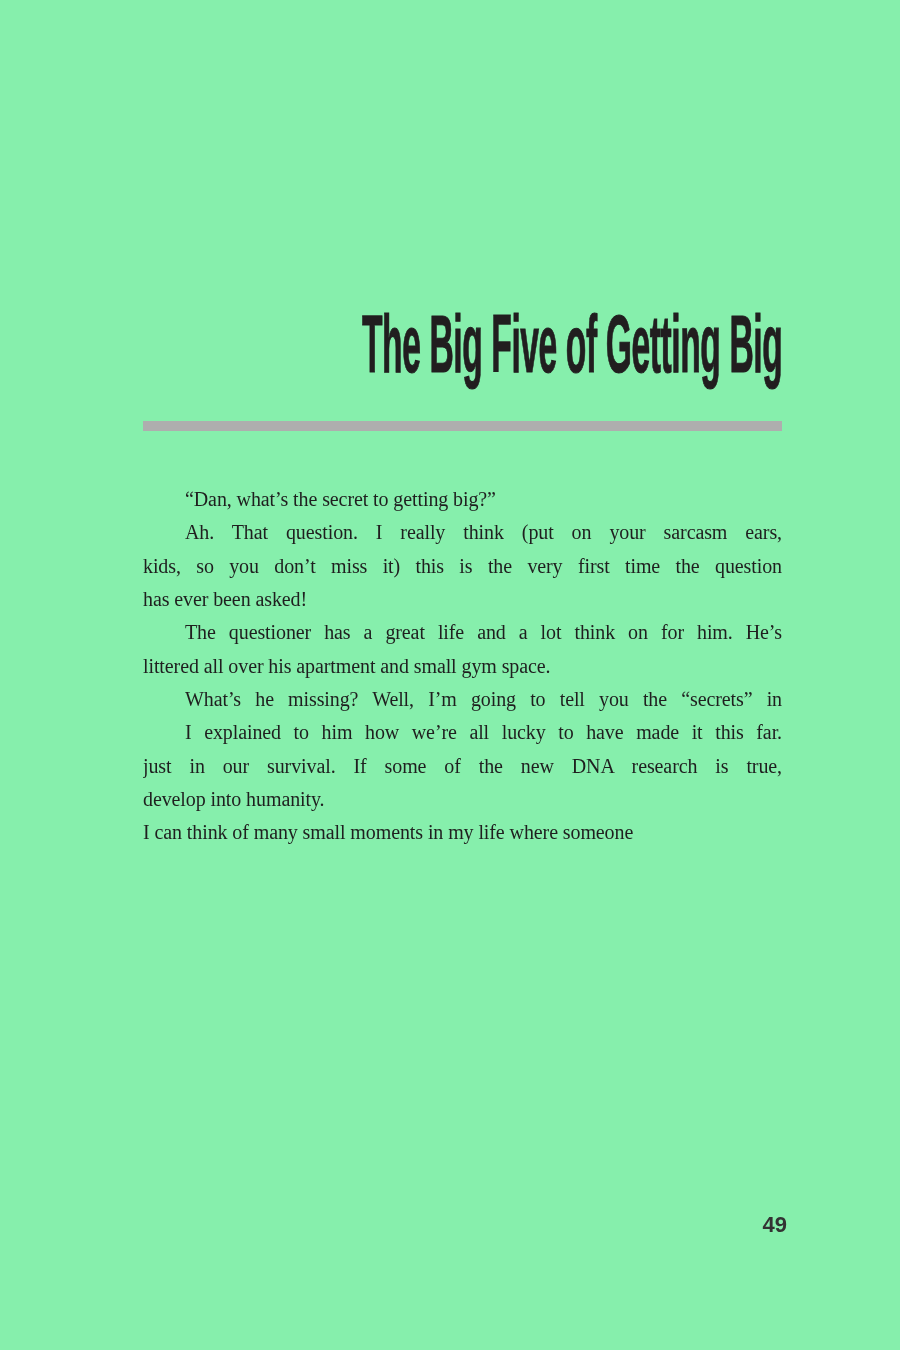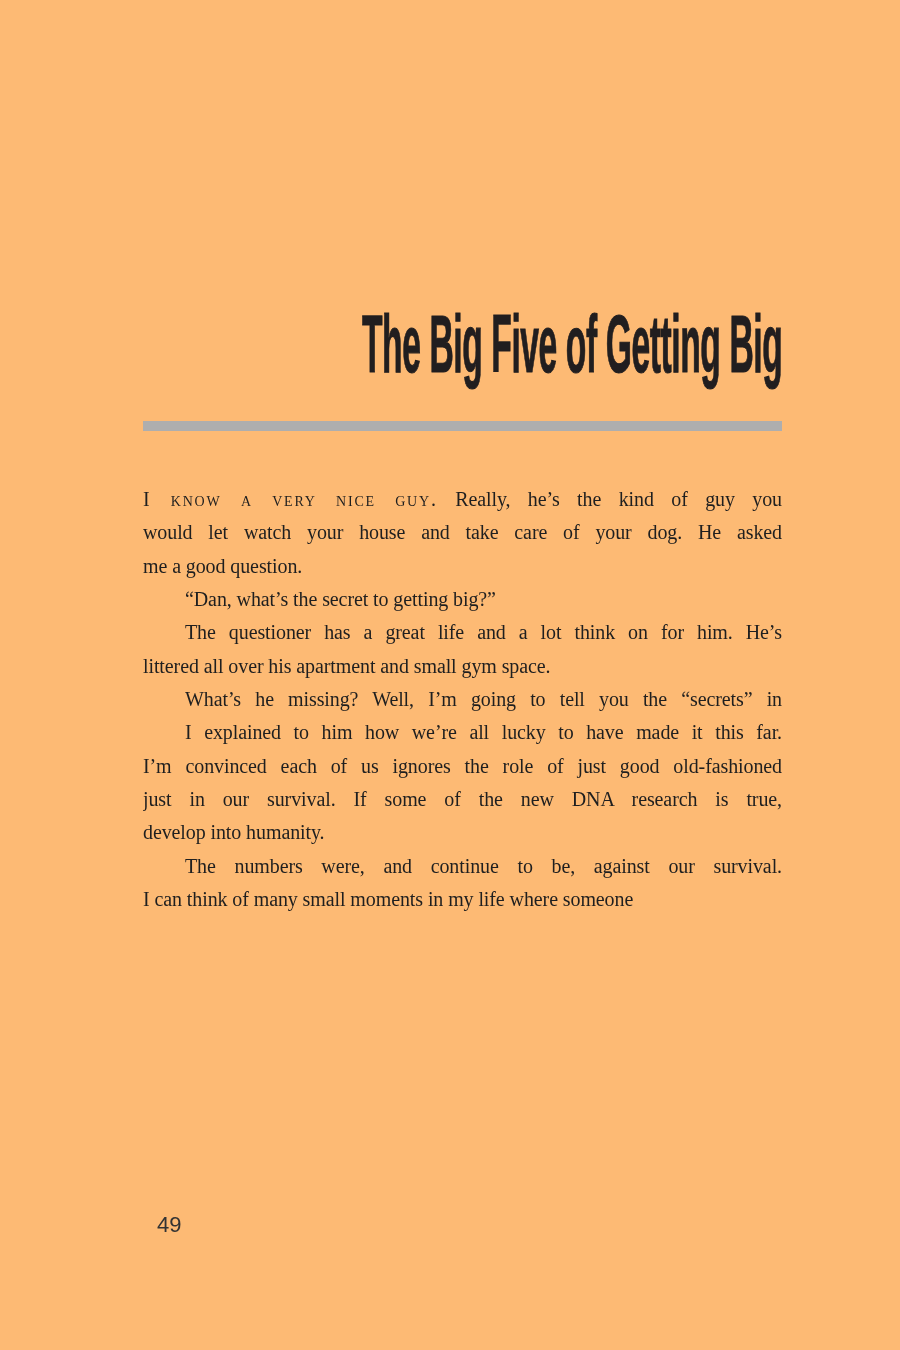--- a/index.html
+++ b/index.html
@@ -59,56 +59,55 @@
   }
   .line.fill { text-align-last: justify; }
   .paragraph.indent .line.first { text-indent: 42px; }
   .smallcaps {
     font-variant-caps: small-caps;
     font-variant: small-caps;
     letter-spacing: 1.8px;
   }
   .folio {
     position: absolute;
-    left: 157px;
+    left: 148px;
     top: 1212px;
     width: 639px;
-    text-align: left;
+    text-align: right;
     font-family: "Liberation Sans", sans-serif;
     font-size: 22px;
     color: #333333;
+    font-weight: bold;
   }
 </style>
 </head>
 <body>
 
-<div class="page" style="background: #fdba74;">
+<div class="page" style="background: #86efac;">
   <h1 class="chapter-title" style="color: rgb(33, 30, 31);"><span class="title-inner">The Big Five of Getting Big</span></h1>
   <div class="title-rule" style="background: rgb(174, 174, 174);"></div>
   <main class="body-text" id="body-text" style="color: rgb(31, 31, 31);">
-      <div class="paragraph">
-        <div class="line fill first"><span class="smallcaps">I know a very nice guy.</span> Really, he’s the kind of guy you</div>
-        <div class="line fill">would let watch your house and take care of your dog. He asked</div>
-        <div class="line">me a good question.</div>
+      <div class="paragraph indent">
+        <div class="line first">“Dan, what’s the secret to getting big?”</div>
       </div>
       <div class="paragraph indent">
-        <div class="line first">“Dan, what’s the secret to getting big?”</div>
+        <div class="line fill first">Ah. That question. I really think (put on your sarcasm ears,</div>
+        <div class="line fill">kids, so you don’t miss it) this is the very first time the question</div>
+        <div class="line">has ever been asked!</div>
       </div>
       <div class="paragraph indent">
         <div class="line fill first">The questioner has a great life and a lot think on for him. He’s</div>
         <div class="line">littered all over his apartment and small gym space.</div>
       </div>
       <div class="paragraph indent">
         <div class="line fill first">What’s he missing? Well, I’m going to tell you the “secrets” in</div>
       </div>
       <div class="paragraph indent">
         <div class="line fill first">I explained to him how we’re all lucky to have made it this far.</div>
-        <div class="line fill">I’m convinced each of us ignores the role of just good old-fashioned</div>
         <div class="line fill">just in our survival. If some of the new DNA research is true,</div>
         <div class="line">develop into humanity.</div>
       </div>
       <div class="paragraph indent">
-        <div class="line fill first">The numbers were, and continue to be, against our survival.</div>
         <div class="line">I can think of many small moments in my life where someone</div>
       </div>
     </main>
   <footer class="folio" style="color: rgb(51, 51, 51);">49</footer>
 </div>
 
 </body></html>

